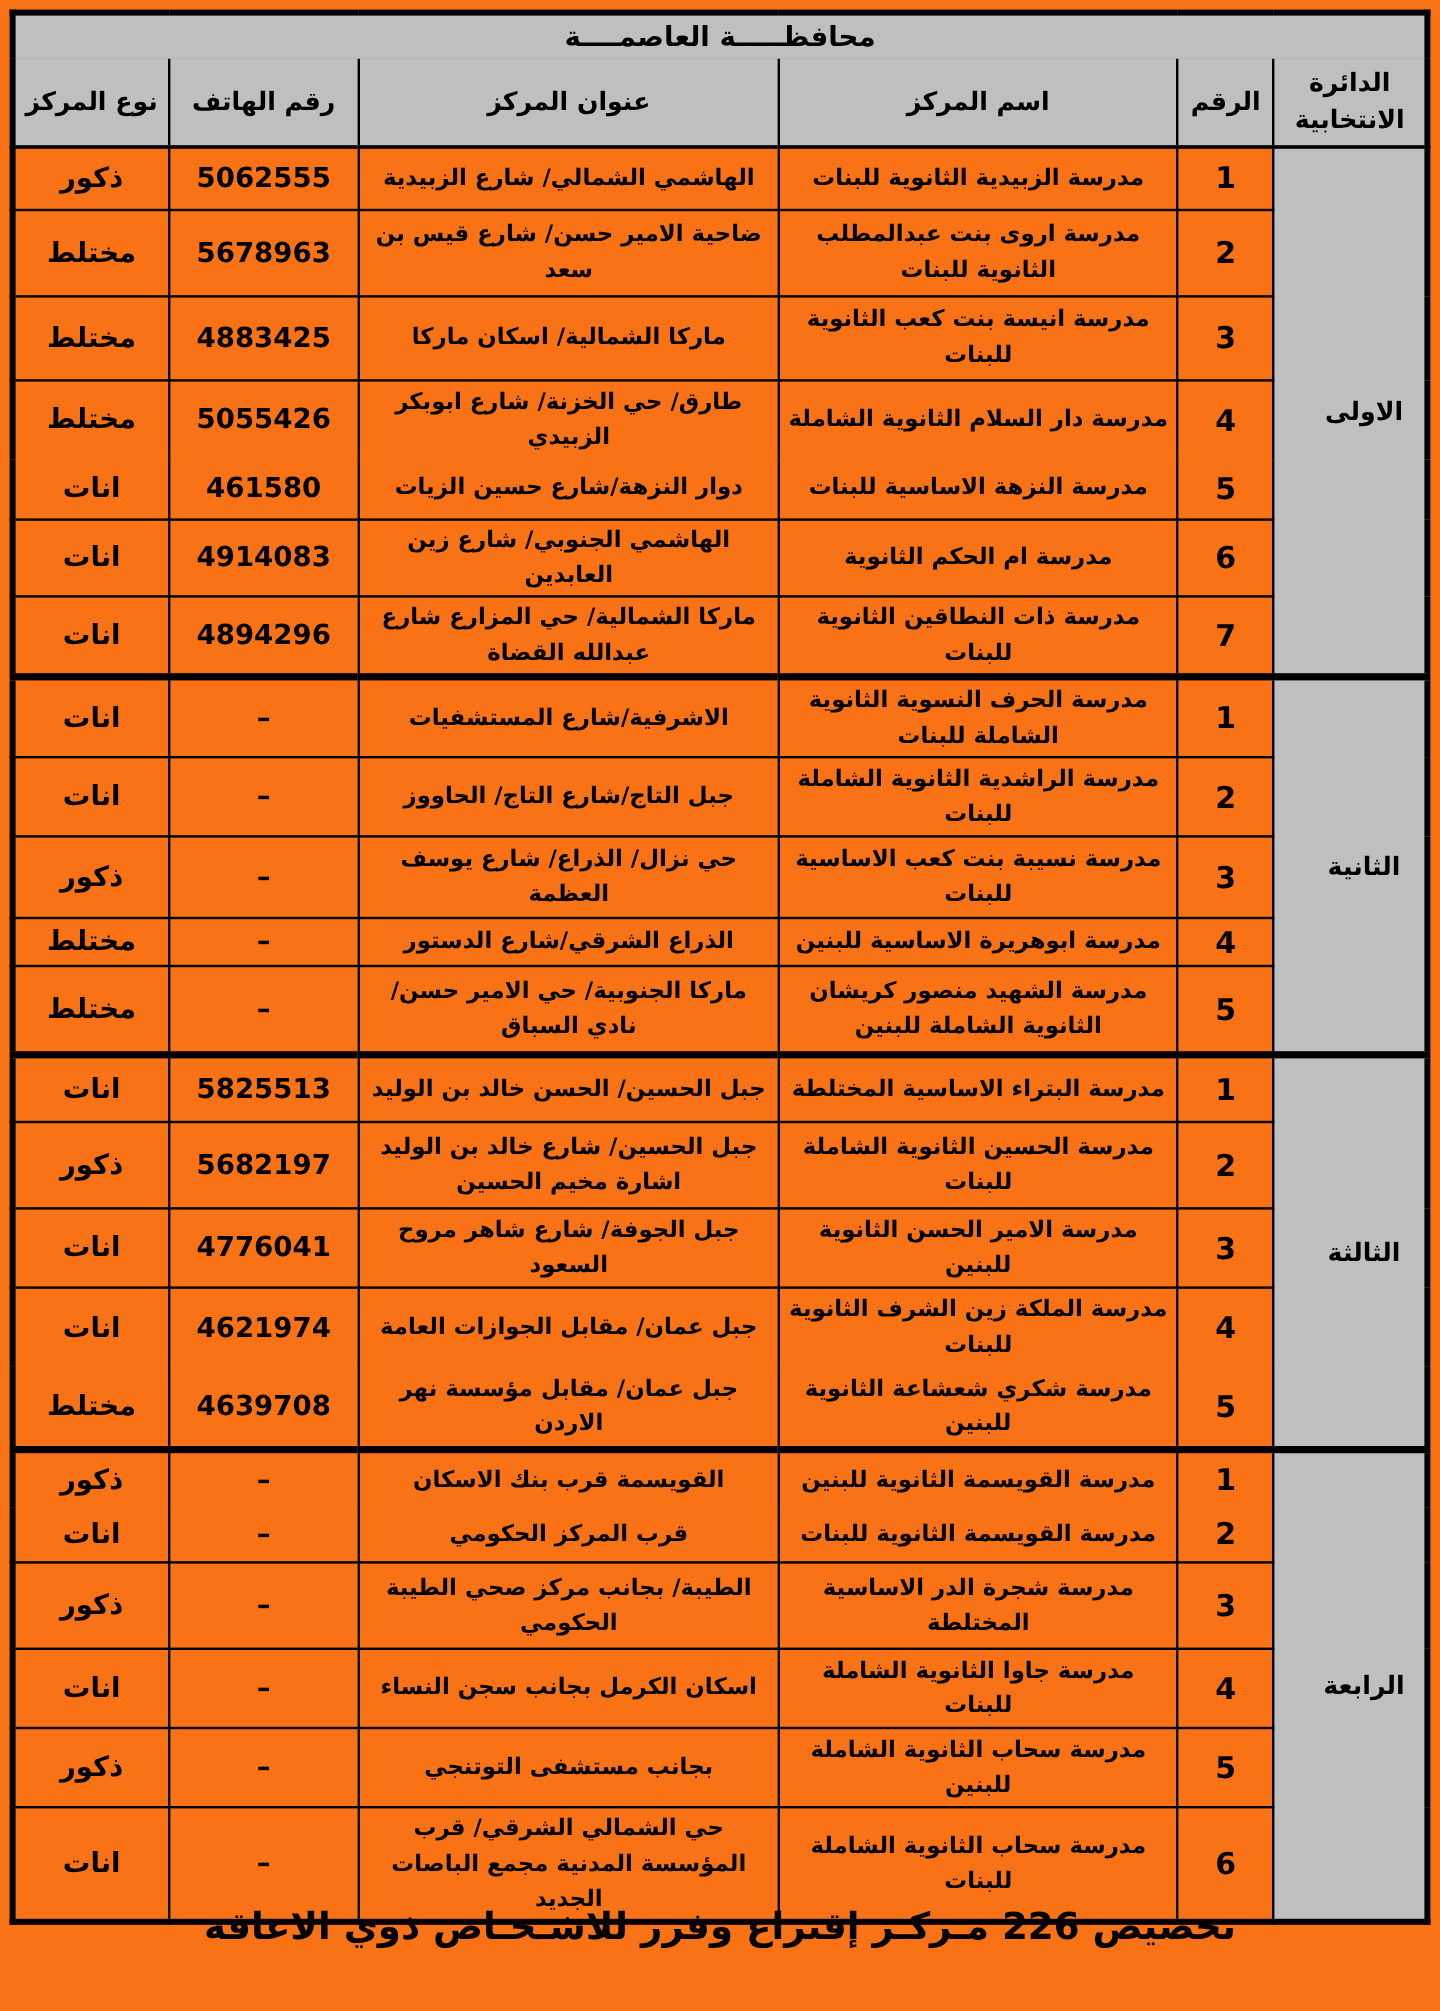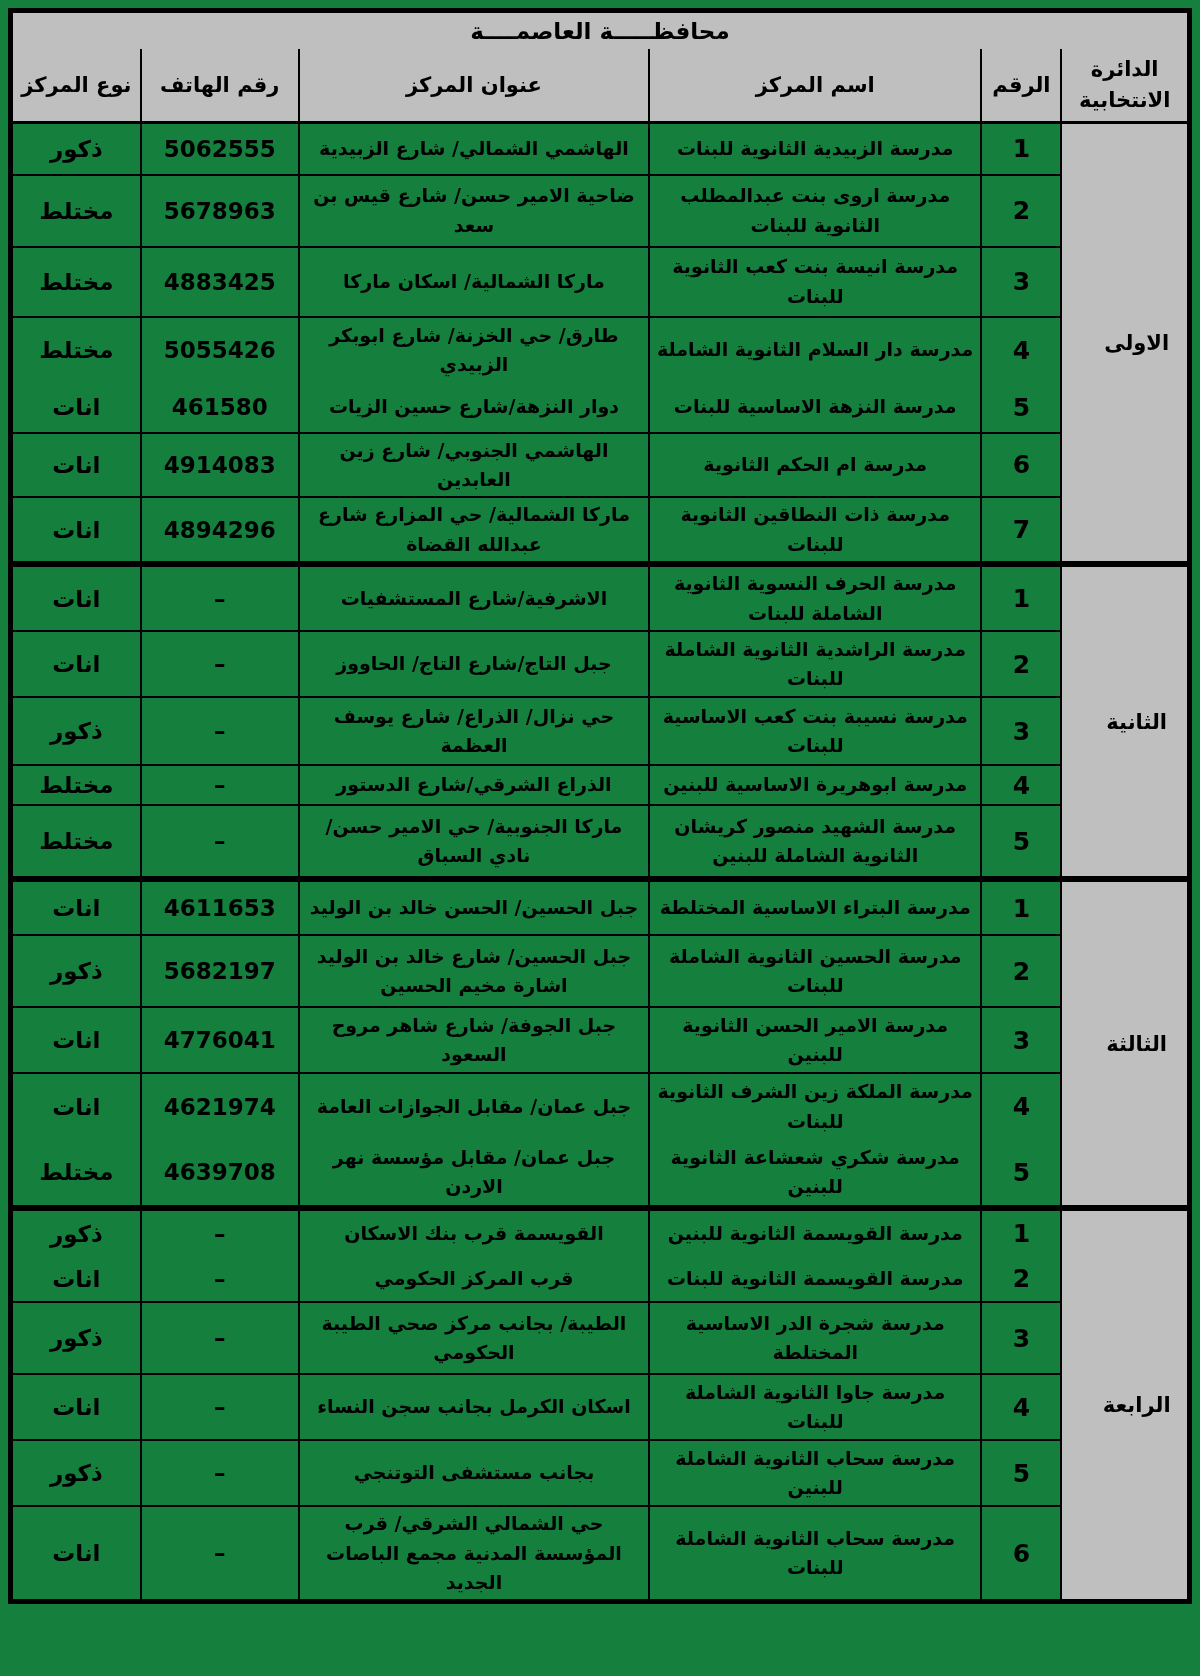--- a/index.html
+++ b/index.html
@@ -2,21 +2,21 @@
 <html lang="ar"><head>
 <meta charset="utf-8">
 <style>
   html,body{margin:0;padding:0;}
   body{
     width:1200px;height:1676px;
     background:#ffffff;
     font-family:"DejaVu Sans", sans-serif;
     color:#000;
   }
-  .page{position:relative;width:1200px;height:1676px;background:#15803d;overflow:hidden;}
+  .page{position:relative;width:1200px;height:1676px;background:#f97316;overflow:hidden;}
 
   table.main{
     position:absolute;left:8px;top:8px;
     width:1184px;
     border-collapse:collapse;
     table-layout:fixed;
     border:5px solid #000;
     direction:rtl;
   }
   td{border:2px solid #000;text-align:center;vertical-align:middle;padding:2px 4px;box-sizing:border-box;}
@@ -168,21 +168,21 @@
           <td class="c-name">مدرسة الشهيد منصور كريشان الثانوية الشاملة للبنين</td>
           <td class="c-address">ماركا الجنوبية/ حي الامير حسن/ نادي السباق</td>
           <td class="c-phone">–</td>
           <td class="c-type">مختلط</td>
         </tr>
         <tr class="section-start" style="height: 56px;">
           <td class="district" rowspan="5">الثالثة</td>
           <td class="c-num">1</td>
           <td class="c-name">مدرسة البتراء الاساسية المختلطة</td>
           <td class="c-address">جبل الحسين/ الحسن خالد بن الوليد</td>
-          <td class="c-phone">4611653</td>
+          <td class="c-phone">5825513</td>
           <td class="c-type">انات</td>
         </tr>
         <tr style="height: 72px;">
           <td class="c-num">2</td>
           <td class="c-name">مدرسة الحسين الثانوية الشاملة للبنات</td>
           <td class="c-address">جبل الحسين/ شارع خالد بن الوليد اشارة مخيم الحسين</td>
           <td class="c-phone">5682197</td>
           <td class="c-type">ذكور</td>
         </tr>
         <tr style="height: 66px;">
@@ -245,13 +245,14 @@
         <tr style="height: 80px;">
           <td class="c-num">6</td>
           <td class="c-name">مدرسة سحاب الثانوية الشاملة للبنات</td>
           <td class="c-address">حي الشمالي الشرقي/ قرب المؤسسة المدنية مجمع الباصات الجديد</td>
           <td class="c-phone">–</td>
           <td class="c-type">انات</td>
         </tr>
       </tbody>
   </table>
 
+  <div class="footer">تخصيص 226 مـركـز إقتراع وفرز للاشـخـاص ذوي الاعاقة</div>
 </div>
 
 </body></html>

